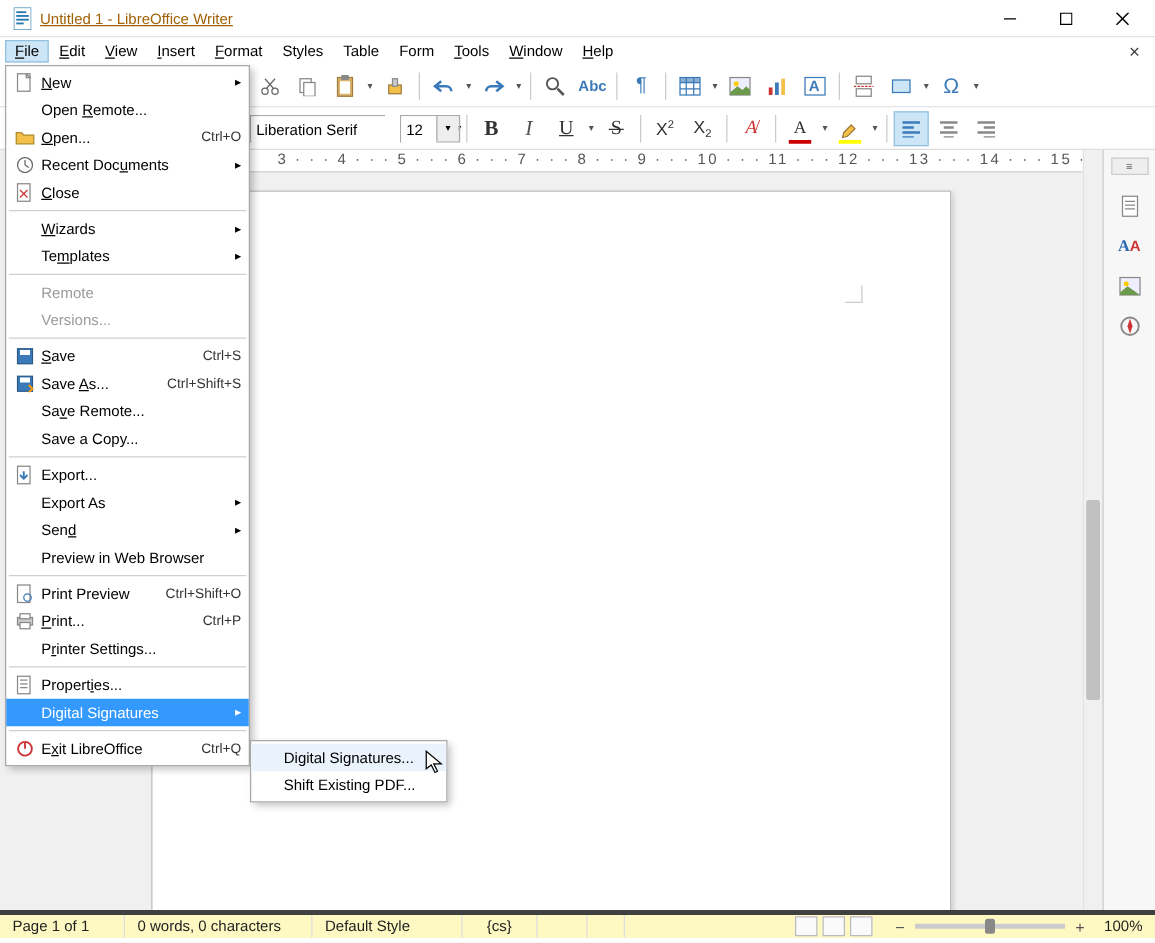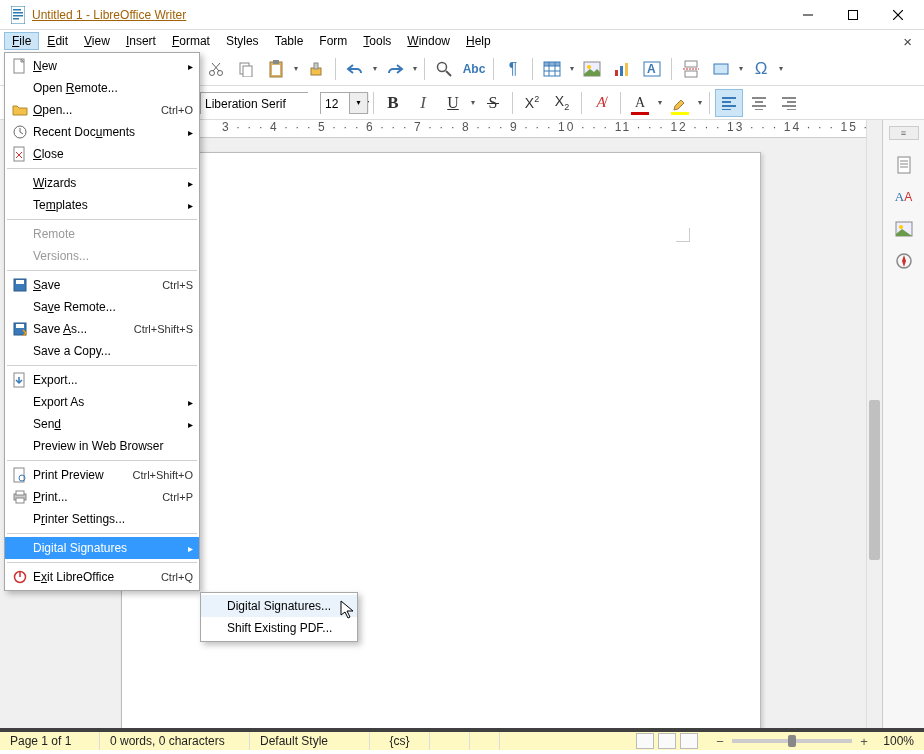--- a/index.html
+++ b/index.html
@@ -369,21 +369,21 @@
   <div class="sb-toggle">≡</div>
   <div class="sb-btn">
       <svg width="16" height="18">
         <rect x="2" y="1" width="12" height="16" fill="#fff" stroke="#888"></rect>
         <line x1="4" y1="5" x2="12" y2="5" stroke="#888"></line>
         <line x1="4" y1="8" x2="12" y2="8" stroke="#888"></line>
         <line x1="4" y1="11" x2="12" y2="11" stroke="#888"></line>
       </svg>
     </div>
   <div class="sb-btn">
-      <span style="color:#2a6ab0;font-weight:normal;font-size:13px;font-family:serif;">A<span style="color:#c33">A</span></span>
+      <span style="color:#2a6ab0;font-weight:bold;font-size:13px;font-family:serif;">A<span style="color:#c33">A</span></span>
     </div>
   <div class="sb-btn">
       <svg width="18" height="16">
         <rect x="1" y="1" width="16" height="14" fill="#eef" stroke="#888"></rect>
         <circle cx="6" cy="6" r="2" fill="#fc0"></circle>
         <polyline points="1,13 7,8 17,15 1,15" fill="#6a9a4a"></polyline>
       </svg>
     </div>
   <div class="sb-btn">
       <svg width="18" height="18">
@@ -486,36 +486,36 @@
     <div class="ico">
         <svg width="14" height="14">
           <rect x="1" y="1" width="12" height="12" fill="#3a7ab8" stroke="#2a5a88"></rect>
           <rect x="3" y="2" width="8" height="4" fill="#fff"></rect>
         </svg>
       </div>
     <div class="lbl"><span class="u">S</span>ave</div>
       <div class="accel">Ctrl+S</div>
   </div>
   <div class="row">
-    <div class="ico"></div>
-      <div class="lbl">Sa<span class="u">v</span>e Remote...</div>
-  </div>
-  <div class="row">
     <div class="ico">
         <svg width="14" height="14">
           <rect x="1" y="1" width="12" height="12" fill="#3a7ab8" stroke="#2a5a88"></rect>
           <rect x="3" y="2" width="8" height="4" fill="#fff"></rect>
           <path d="M10 8l3 3-3 3" fill="none" stroke="#f90" stroke-width="1.5"></path>
         </svg>
       </div>
     <div class="lbl">Save <span class="u">A</span>s...</div>
       <div class="accel">Ctrl+Shift+S</div>
   </div>
   <div class="row">
     <div class="ico"></div>
+      <div class="lbl">Sa<span class="u">v</span>e Remote...</div>
+  </div>
+  <div class="row">
+    <div class="ico"></div>
       <div class="lbl">Save a Copy...</div>
   </div>
   <div class="sep-row"></div>
   <div class="row">
     <div class="ico">
         <svg width="14" height="16">
           <rect x="1" y="1" width="10" height="14" fill="#fff" stroke="#888"></rect>
           <path d="M6 5v6M3 8l3 3 3-3" fill="none" stroke="#3a7ab8" stroke-width="1.5"></path>
         </svg>
       </div>
@@ -555,20 +555,31 @@
         </svg>
       </div>
     <div class="lbl"><span class="u">P</span>rint...</div>
       <div class="accel">Ctrl+P</div>
   </div>
   <div class="row">
     <div class="ico"></div>
       <div class="lbl">P<span class="u">r</span>inter Settings...</div>
   </div>
   <div class="sep-row"></div>
+  <div class="row">
+    <div class="ico">
+        <svg width="14" height="16">
+          <rect x="1" y="1" width="10" height="14" fill="#fff" stroke="#888"></rect>
+          <line x1="3" y1="4" x2="9" y2="4" stroke="#888"></line>
+          <line x1="3" y1="7" x2="9" y2="7" stroke="#888"></line>
+          <line x1="3" y1="10" x2="9" y2="10" stroke="#888"></line>
+        </svg>
+      </div>
+    <div class="lbl">Propert<span class="u">i</span>es...</div>
+  </div>
   <div class="row highlight">
     <div class="ico"></div>
       <div class="lbl">Di<span class="u">g</span>ital Signatures</div>
       <div class="arrow">▸</div>
   </div>
   <div class="sep-row"></div>
   <div class="row">
     <div class="ico">
         <svg width="14" height="14">
           <circle cx="7" cy="7" r="5.5" fill="none" stroke="#c33" stroke-width="1.5"></circle>

